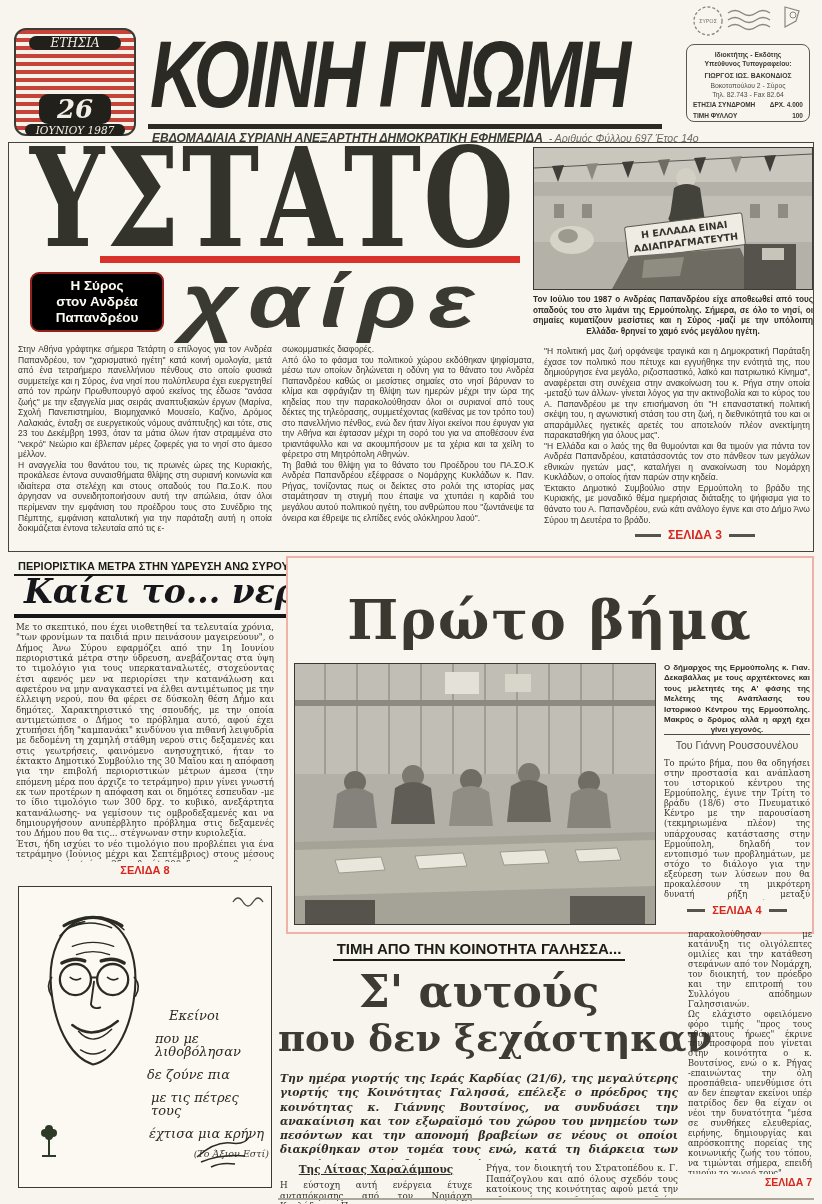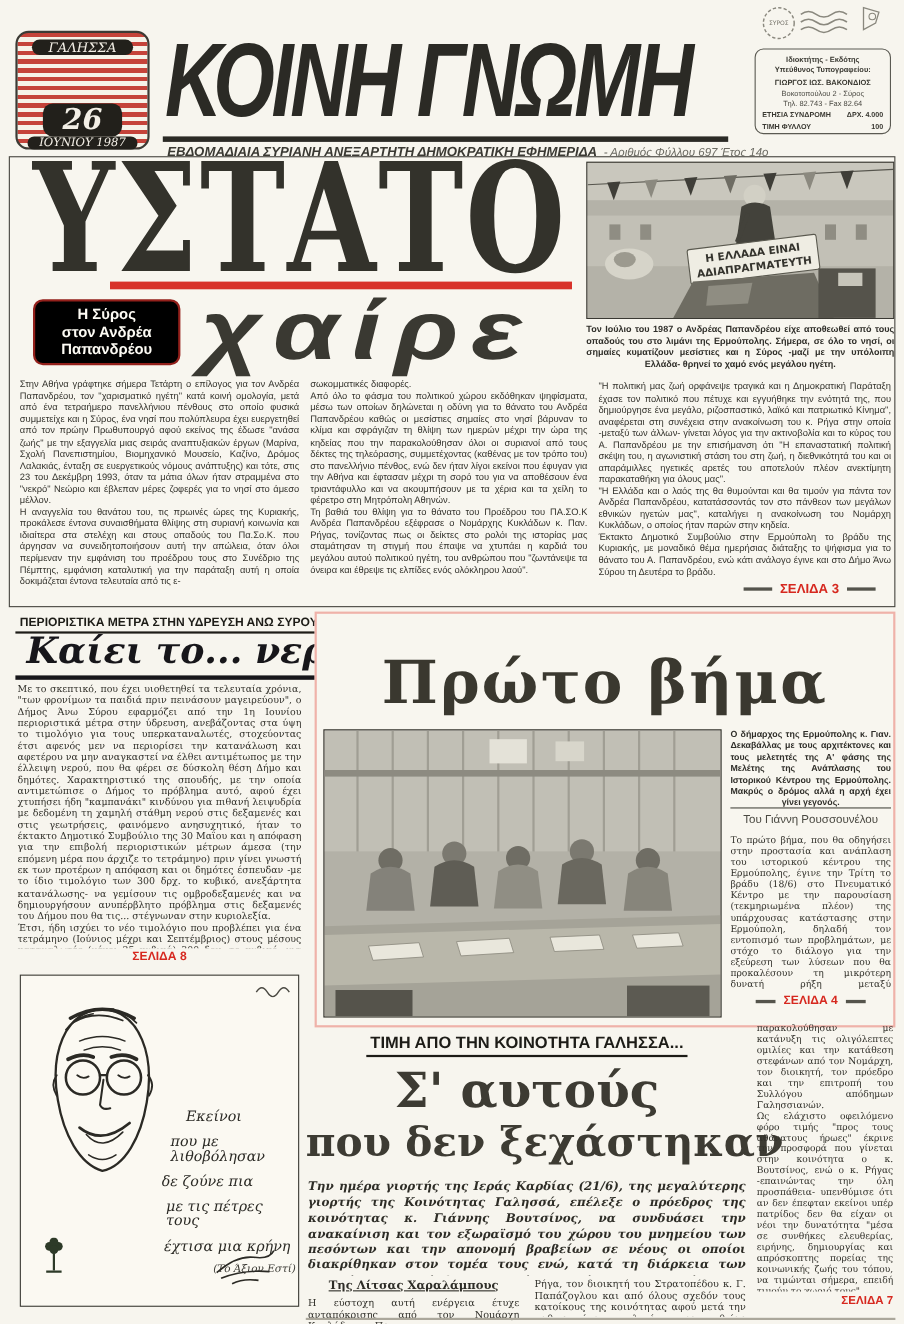--- a/index.html
+++ b/index.html
@@ -56,21 +56,21 @@
   .quote{font-family:"DejaVu Serif",serif;font-style:italic;font-size:13px;color:#2a2924;line-height:1.0;}
   .attrib{font-family:"DejaVu Serif",serif;font-style:italic;font-size:9.5px;color:#3c3b35;}
   .botline{background:#aba79b;}
 </style>
 </head>
 <body>
 
 <div id="page">
 
   <div class="abs datebox" style="left:14px;top:28px;width:122px;height:108px;">
-    <div class="pill" style="width:92px;height:24px;font-size:12px;">ΓΑΛΗΣΣΑ</div>
+    <div class="pill" style="width:92px;height:24px;font-size:12px;">ΕΤΗΣΙΑ</div>
     <div class="pill" style="width:72px;height:38px;font-size:26px;font-weight:bold;margin-top:44px;">26</div>
     <div class="pill" style="width:100px;height:22px;font-size:10.5px;">ΙΟΥΝΙΟΥ 1987</div>
   </div>
 
   <div class="abs" style="left:150px;top:26px;width:520px;height:96px;display:flex;align-items:center;">
     <div class="paper-title">ΚΟΙΝΗ ΓΝΩΜΗ</div>
   </div>
   <div class="abs title-rule" style="left:148px;top:124px;width:514px;height:5px;"></div>
   <div class="abs" style="left:152px;top:131px;display:flex;align-items:baseline;gap:6px;">
     <span class="subtitle">ΕΒΔΟΜΑΔΙΑΙΑ ΣΥΡΙΑΝΗ ΑΝΕΞΑΡΤΗΤΗ ΔΗΜΟΚΡΑΤΙΚΗ ΕΦΗΜΕΡΙΔΑ</span>
@@ -154,21 +154,21 @@
   <div class="abs photocap" style="left:533px;top:295px;width:280px;height:44px;">Τον Ιούλιο του 1987 ο Ανδρέας Παπανδρέου είχε αποθεωθεί από τους οπαδούς του στο λιμάνι της Ερμούπολης. Σήμερα, σε όλο το νησί, οι σημαίες κυματίζουν μεσίστιες και η Σύρος -μαζί με την υπόλοιπη Ελλάδα- θρηνεί το χαμό ενός μεγάλου ηγέτη.</div>
 
   <div class="abs leadcol" style="left:18px;top:344px;width:254px;height:200px;">Στην Αθήνα γράφτηκε σήμερα Τετάρτη ο επίλογος για τον Ανδρέα Παπανδρέου, τον "χαρισματικό ηγέτη" κατά κοινή ομολογία, μετά από ένα τετραήμερο πανελλήνιου πένθους στο οποίο φυσικά συμμετείχε και η Σύρος, ένα νησί που πολύπλευρα έχει ευεργετηθεί από τον πρώην Πρωθυπουργό αφού εκείνος της έδωσε "ανάσα ζωής" με την εξαγγελία μιας σειράς αναπτυξιακών έργων (Μαρίνα, Σχολή Πανεπιστημίου, Βιομηχανικό Μουσείο, Καζίνο, Δρόμος Λαλακιάς, ένταξη σε ευεργετικούς νόμους ανάπτυξης) και τότε, στις 23 του Δεκέμβρη 1993, όταν τα μάτια όλων ήταν στραμμένα στο "νεκρό" Νεώριο και έβλεπαν μέρες ζοφερές για το νησί στο άμεσο μέλλον.
 Η αναγγελία του θανάτου του, τις πρωινές ώρες της Κυριακής, προκάλεσε έντονα συναισθήματα θλίψης στη συριανή κοινωνία και ιδιαίτερα στα στελέχη και στους οπαδούς του Πα.Σο.Κ. που άργησαν να συνειδητοποιήσουν αυτή την απώλεια, όταν όλοι περίμεναν την εμφάνιση του προέδρου τους στο Συνέδριο της Πέμπτης, εμφάνιση καταλυτική για την παράταξη αυτή η οποία δοκιμάζεται έντονα τελευταία από τις ε-</div>
   <div class="abs leadcol" style="left:282px;top:344px;width:252px;height:200px;">σωκομματικές διαφορές.
 Από όλο το φάσμα του πολιτικού χώρου εκδόθηκαν ψηφίσματα, μέσω των οποίων δηλώνεται η οδύνη για το θάνατο του Ανδρέα Παπανδρέου καθώς οι μεσίστιες σημαίες στο νησί βάρυναν το κλίμα και σφράγιζαν τη θλίψη των ημερών μέχρι την ώρα της κηδείας που την παρακολούθησαν όλοι οι συριανοί από τους δέκτες της τηλεόρασης, συμμετέχοντας (καθένας με τον τρόπο του) στο πανελλήνιο πένθος, ενώ δεν ήταν λίγοι εκείνοι που έφυγαν για την Αθήνα και έφτασαν μέχρι τη σορό του για να αποθέσουν ένα τριαντάφυλλο και να ακουμπήσουν με τα χέρια και τα χείλη το φέρετρο στη Μητρόπολη Αθηνών.
 Τη βαθιά του θλίψη για το θάνατο του Προέδρου του ΠΑ.ΣΟ.Κ Ανδρέα Παπανδρέου εξέφρασε ο Νομάρχης Κυκλάδων κ. Παν. Ρήγας, τονίζοντας πως οι δείκτες στο ρολόι της ιστορίας μας σταμάτησαν τη στιγμή που έπαψε να χτυπάει η καρδιά του μεγάλου αυτού πολιτικού ηγέτη, του ανθρώπου που "ζωντάνεψε τα όνειρα και έθρεψε τις ελπίδες ενός ολόκληρου λαού".</div>
   <div class="abs leadcol" style="left:544px;top:346px;width:266px;height:180px;">"Η πολιτική μας ζωή ορφάνεψε τραγικά και η Δημοκρατική Παράταξη έχασε τον πολιτικό που πέτυχε και εγγυήθηκε την ενότητά της, που δημιούργησε ένα μεγάλο, ριζοσπαστικό, λαϊκό και πατριωτικό Κίνημα", αναφέρεται στη συνέχεια στην ανακοίνωση του κ. Ρήγα στην οποία -μεταξύ των άλλων- γίνεται λόγος για την ακτινοβολία και το κύρος του Α. Παπανδρέου με την επισήμανση ότι "Η επαναστατική πολιτική σκέψη του, η αγωνιστική στάση του στη ζωή, η διεθνικότητά του και οι απαράμιλλες ηγετικές αρετές του αποτελούν πλέον ανεκτίμητη παρακαταθήκη για όλους μας".
 "Η Ελλάδα και ο λαός της θα θυμούνται και θα τιμούν για πάντα τον Ανδρέα Παπανδρέου, κατατάσσοντάς τον στο πάνθεον των μεγάλων εθνικών ηγετών μας", καταλήγει η ανακοίνωση του Νομάρχη Κυκλάδων, ο οποίος ήταν παρών στην κηδεία.
 Έκτακτο Δημοτικό Συμβούλιο στην Ερμούπολη το βράδυ της Κυριακής, με μοναδικό θέμα ημερήσιας διάταξης το ψήφισμα για το θάνατο του Α. Παπανδρέου, ενώ κάτι ανάλογο έγινε και στο Δήμο Άνω Σύρου τη Δευτέρα το βράδυ.</div>
-  <div class="abs pageref" style="left:676px;top:528px;">
+  <div class="abs pageref" style="left:635px;top:528px;">
     <span class="rl"></span>
       <span>ΣΕΛΙΔΑ 3</span>
       <span class="rl"></span>
   </div>
 
   <div class="abs" style="left:14px;top:556px;width:262px;text-align:center;">
     <span class="kicker" style="font-size:11px;">ΠΕΡΙΟΡΙΣΤΙΚΑ ΜΕΤΡΑ ΣΤΗΝ ΥΔΡΕΥΣΗ ΑΝΩ ΣΥΡΟΥ</span>
   </div>
   <div class="abs" style="left:14px;top:572px;width:262px;text-align:center;">
     <span class="water-head">Καίει το... νερό</span>

